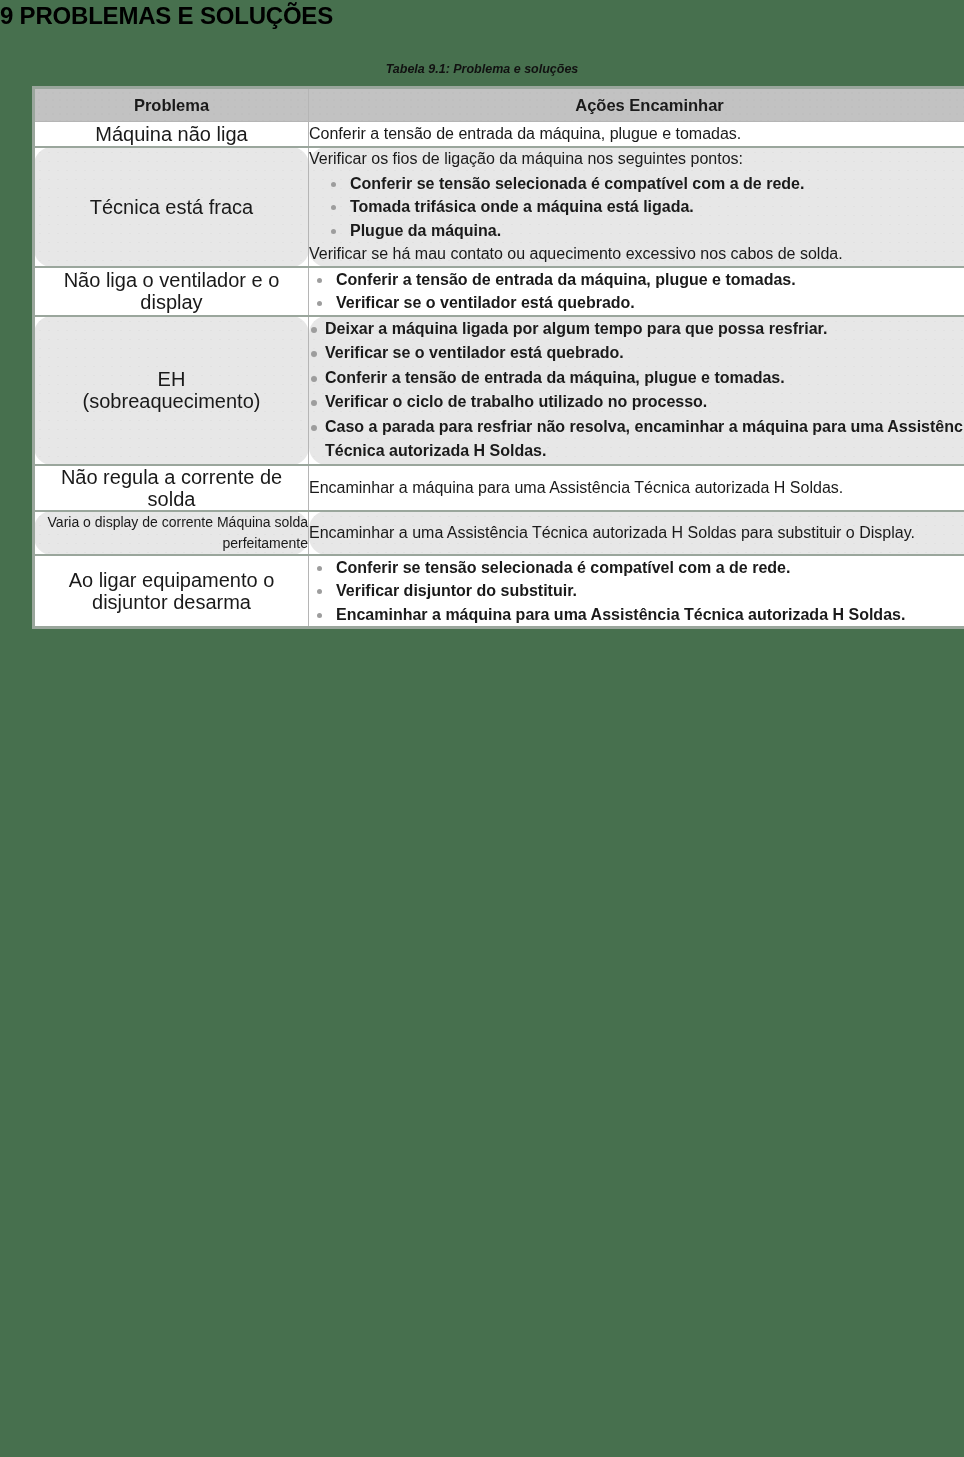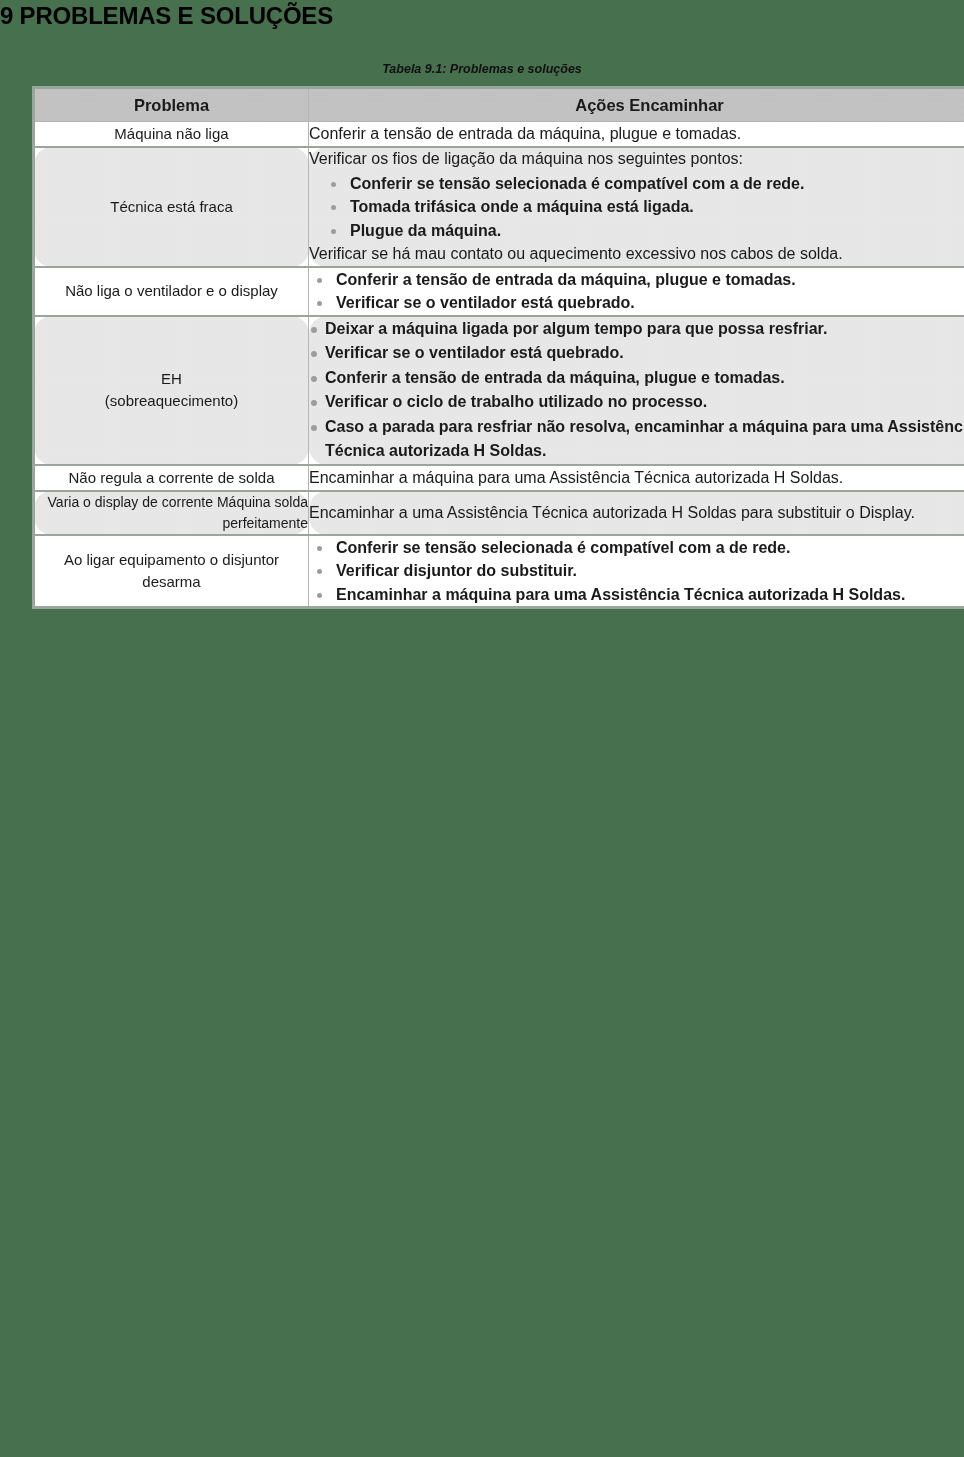--- a/index.html
+++ b/index.html
@@ -102,21 +102,21 @@
     border-top: 2px solid #9aa69c;
     border-bottom: 2px solid #9aa69c;
     border-radius: 18px;
   }
   tr.plain > td {
     background: #ffffff;
   }
 
   td.prob {
     text-align: center;
-    font-size: 15px;
+    font-size: 20px;
     line-height: 22px;
     padding: 6px 6px;
   }
   td.prob.tight {
     font-size: 14px;
     line-height: 21px;
     text-align: right;
   }
 
   td.act {
@@ -166,21 +166,21 @@
 
   .single-line { line-height: 23px; }
 </style>
 </head>
 <body>
 
 <div class="page">
 
   <div class="chapter-title">9 PROBLEMAS E SOLUÇÕES</div>
 
-  <div class="table-caption">Tabela 9.1: Problemas e soluções</div>
+  <div class="table-caption">Tabela 9.1: Problema e soluções</div>
 
   <div class="table-wrap">
     <table class="problems">
       <colgroup>
         <col class="c1">
         <col class="c2">
       </colgroup>
       <thead>
         <tr>
           <th class="th-left">Problema</th>

